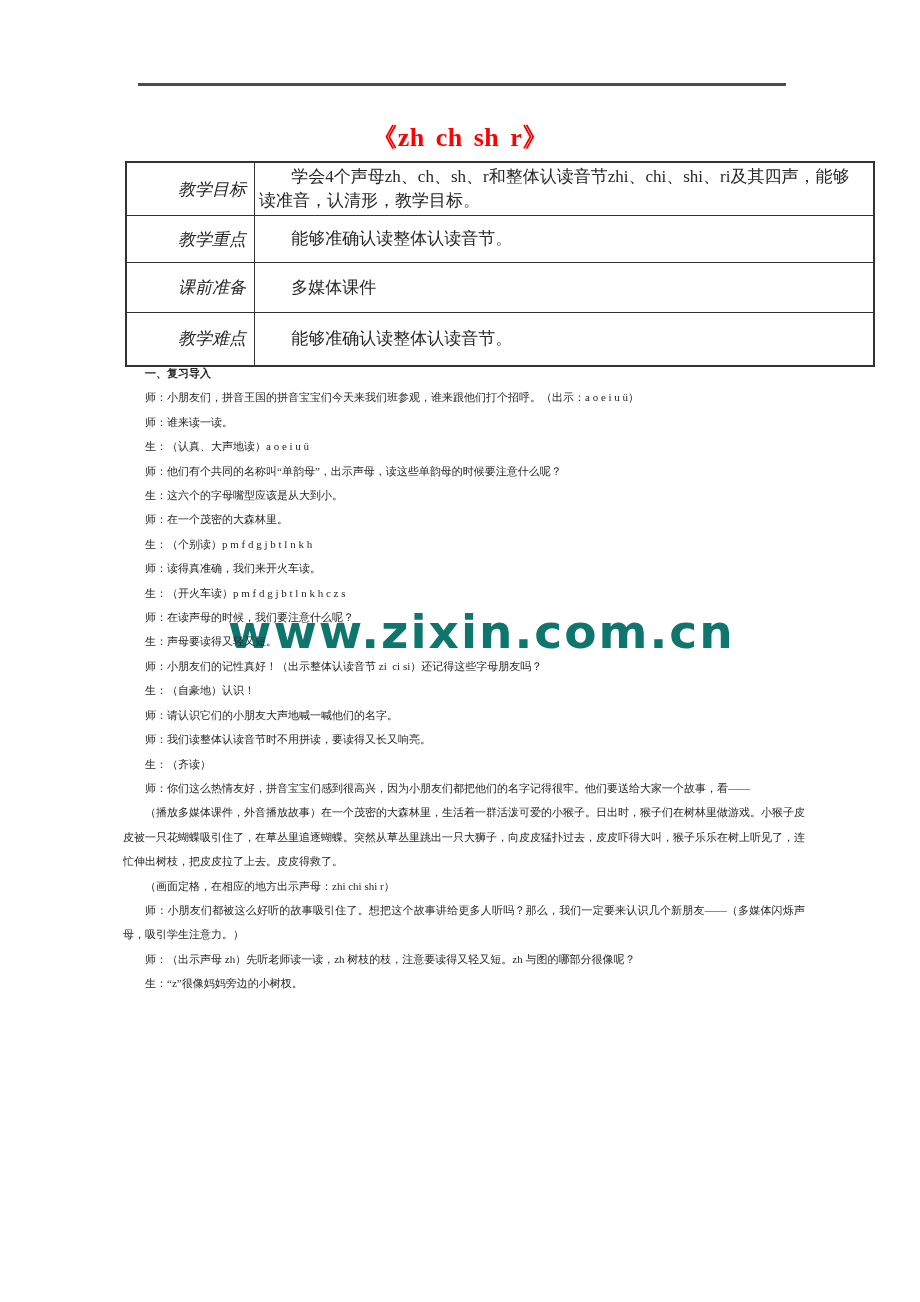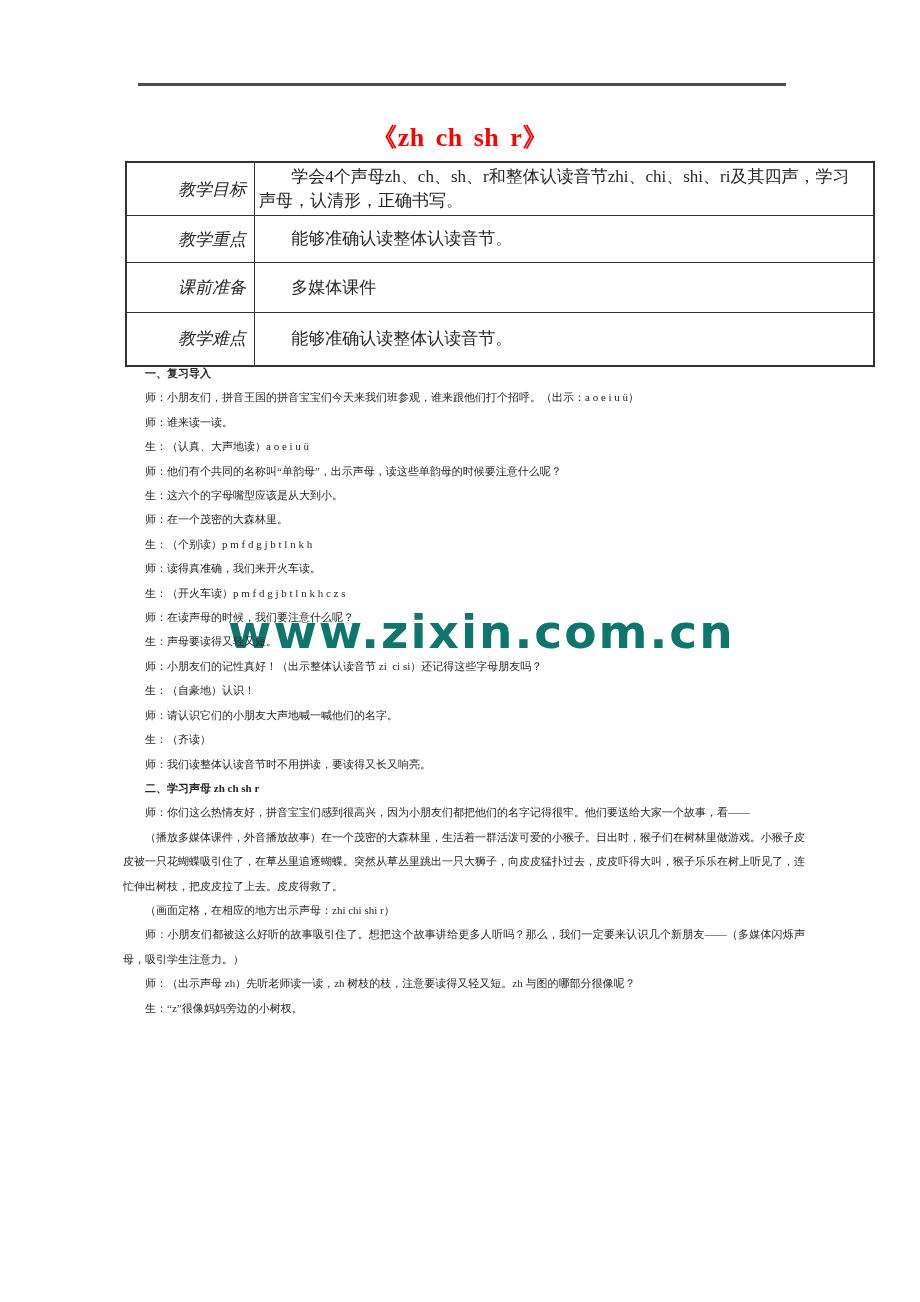--- a/index.html
+++ b/index.html
@@ -93,21 +93,21 @@
 </head>
 <body>
 
 <div class="page">
   <div class="top-rule"></div>
   <h1 class="doc-title">《zh ch sh r》</h1>
   <table class="meta-table">
     <tbody id="meta-tbody">
         <tr>
           <td class="label">教学目标</td>
-          <td class="content">学会4个声母zh、ch、sh、r和整体认读音节zhi、chi、shi、ri及其四声，学习声母，认清形，正确书写。</td>
+          <td class="content">学会4个声母zh、ch、sh、r和整体认读音节zhi、chi、shi、ri及其四声，能够读准音，认清形，教学目标。</td>
         </tr>
         <tr>
           <td class="label">教学重点</td>
           <td class="content">能够准确认读整体认读音节。</td>
         </tr>
         <tr>
           <td class="label">课前准备</td>
           <td class="content">多媒体课件</td>
         </tr>
         <tr>
@@ -125,23 +125,22 @@
       <p class="para">生：这六个的字母嘴型应该是从大到小。</p>
       <p class="para">师：在一个茂密的大森林里。</p>
       <p class="para">生：（个别读）p m f d g j b t l n k h</p>
       <p class="para">师：读得真准确，我们来开火车读。</p>
       <p class="para">生：（开火车读）p m f d g j b t l n k h c z s</p>
       <p class="para">师：在读声母的时候，我们要注意什么呢？</p>
       <p class="para">生：声母要读得又轻又短。</p>
       <p class="para">师：小朋友们的记性真好！（出示整体认读音节 zi ci si）还记得这些字母朋友吗？</p>
       <p class="para">生：（自豪地）认识！</p>
       <p class="para">师：请认识它们的小朋友大声地喊一喊他们的名字。</p>
+      <p class="para">师：我们读整体认读音节时不用拼读，要读得又长又响亮。</p>
       <p class="para">生：（齐读）</p>
-      <p class="para">师：我们读整体认读音节时不用拼读，要读得又长又响亮。</p>
-      <p class="para heading">二、学习声母 zh ch sh r</p>
       <p class="para">师：你们这么热情友好，拼音宝宝们感到很高兴，因为小朋友们都把他们的名字记得很牢。他们要送给大家一个故事，看——</p>
       <p class="para">（播放多媒体课件，外音播放故事）在一个茂密的大森林里，生活着一群活泼可爱的小猴子。日出时，猴子们在树林里做游戏。小猴子皮皮被一只花蝴蝶吸引住了，在草丛里追逐蝴蝶。突然从草丛里跳出一只大狮子，向皮皮猛扑过去，皮皮吓得大叫，猴子乐乐在树上听见了，连忙伸出树枝，把皮皮拉了上去。皮皮得救了。</p>
       <p class="para">（画面定格，在相应的地方出示声母：zhi chi shi r）</p>
       <p class="para">师：小朋友们都被这么好听的故事吸引住了。想把这个故事讲给更多人听吗？那么，我们一定要来认识几个新朋友——（多媒体闪烁声母，吸引学生注意力。）</p>
       <p class="para">师：（出示声母 zh）先听老师读一读，zh 树枝的枝，注意要读得又轻又短。zh 与图的哪部分很像呢？</p>
       <p class="para">生：“z”很像妈妈旁边的小树杈。</p>
     </div>
   <div class="watermark">www.zixin.com.cn</div>
 </div>
 

